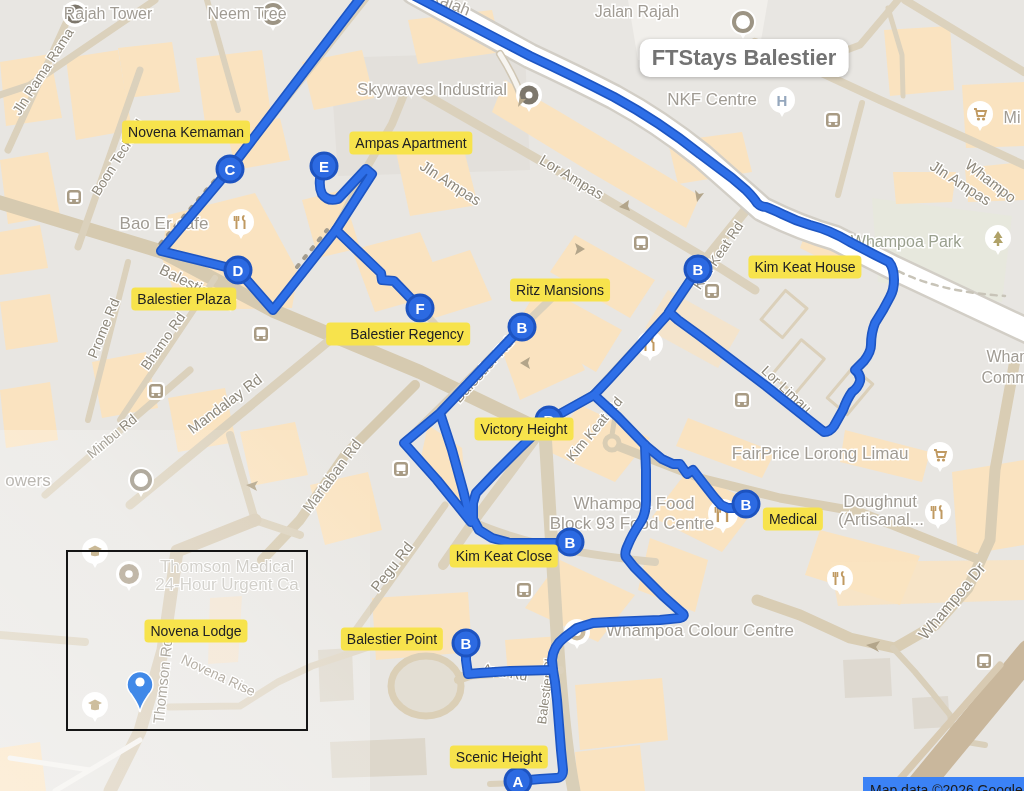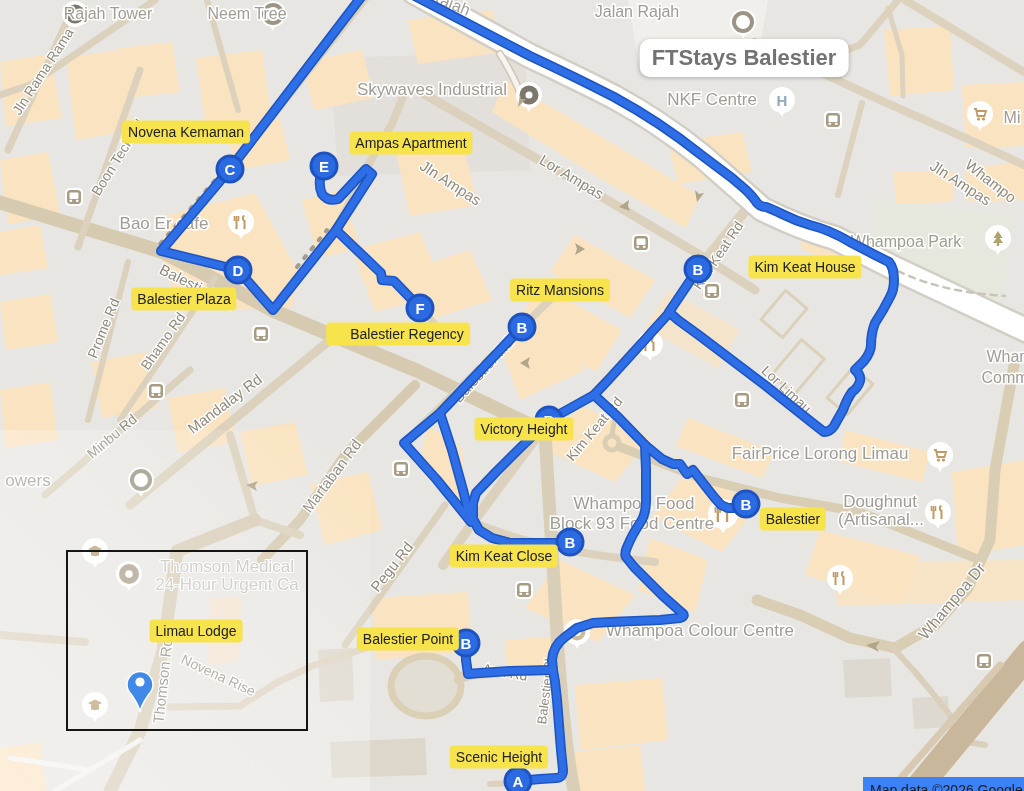--- a/index.html
+++ b/index.html
@@ -537,25 +537,25 @@
 <div class="ylab" style="left:170px;top:299px;margin-left:14px;">Balestier Plaza</div>
 
 <div class="ylab" style="left:560px;top:290px;">Ritz Mansions</div>
 
 <div class="ylab" style="left:398px;top:334px;padding-left:24px;">Balestier Regency</div>
 
 <div class="ylab" style="left:524px;top:385px;margin-top:44px;">Victory Height</div>
 
 <div class="ylab" style="left:504px;top:556px;">Kim Keat Close</div>
 
-<div class="ylab" style="left:793px;top:519px;">Balestier</div>
-
-<div class="ylab" style="left:196px;top:631px;">Limau Lodge</div>
-
-<div class="ylab" style="left:392px;top:639px;margin-left:16px;">Balestier Point</div>
+<div class="ylab" style="left:793px;top:519px;">Medical</div>
+
+<div class="ylab" style="left:196px;top:631px;">Novena Lodge</div>
+
+<div class="ylab" style="left:392px;top:639px;">Balestier Point</div>
 
 <div class="ylab" style="left:499px;top:757px;">Scenic Height</div>
 
 <div class="mk" style="left:230px;top:169px;">C</div>
 
 <div class="mk" style="left:324px;top:166px;">E</div>
 
 <div class="mk" style="left:238px;top:270px;">D</div>
 
 <div class="mk" style="left:420px;top:308px;">F</div>

